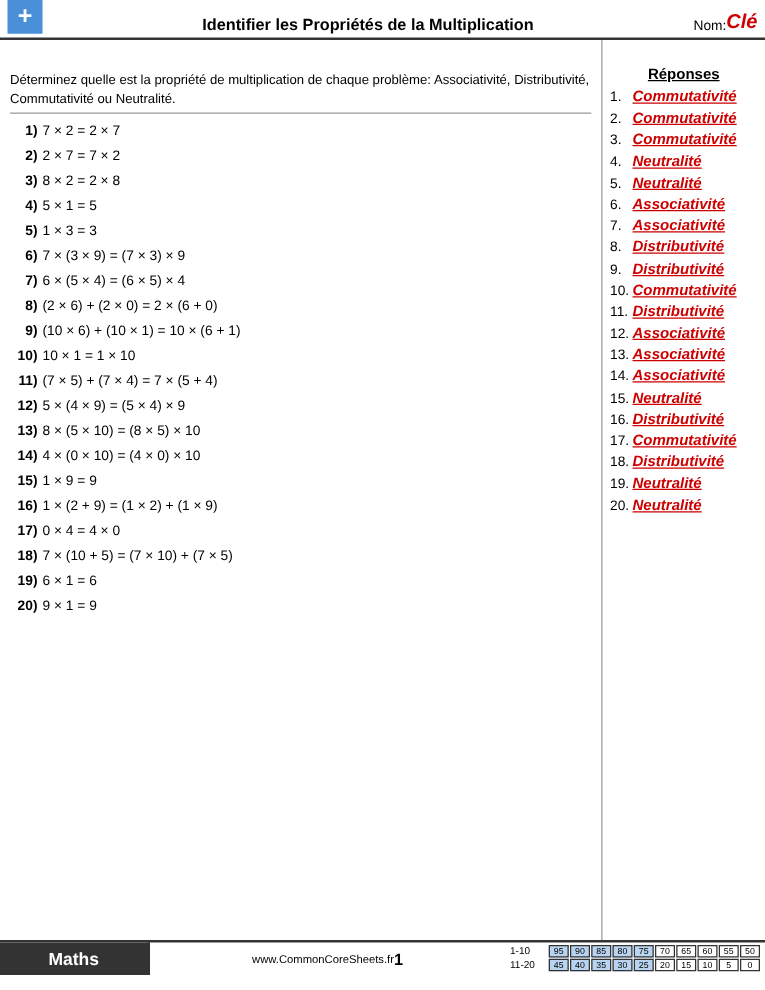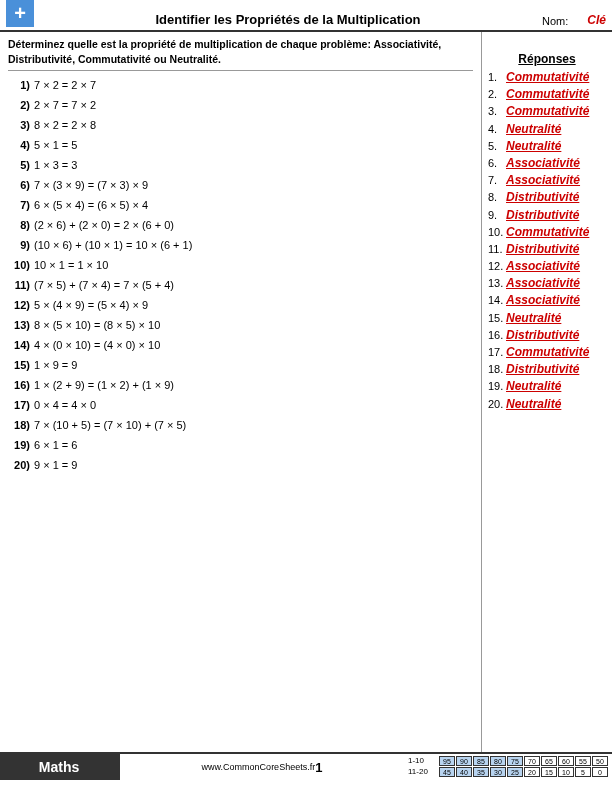--- a/index.html
+++ b/index.html
@@ -39,49 +39,50 @@
       line-height: 1;
     }
     .header-title {
       flex: 1;
       text-align: center;
       font-size: 13px;
       font-weight: bold;
     }
     .header-nom {
       font-size: 11px;
-      margin-right: 19px;
+      margin-right: 0;
     }
     .header-cle {
-      font-size: 12px;
+      font-size: 16px;
       font-weight: bold;
       color: #cc0000;
       font-style: italic;
     }
 
     
     .main {
       display: flex;
       height: 720px;
     }
 
     
     .left {
       flex: 1;
       padding: 5px 8px;
       border-right: 1px solid #999;
     }
 
     .instructions {
       font-size: 10.5px;
-      font-weight: bold;
+      font-weight: normal;
       margin-bottom: 6px;
       line-height: 1.4;
       border-bottom: 1px solid #999;
       padding-bottom: 4px;
+      margin-top: 20px;
     }
 
     .problem {
       display: flex;
       align-items: baseline;
       margin-bottom: 3.5px;
       font-size: 11px;
       line-height: 1.5;
     }
     .problem-num {

